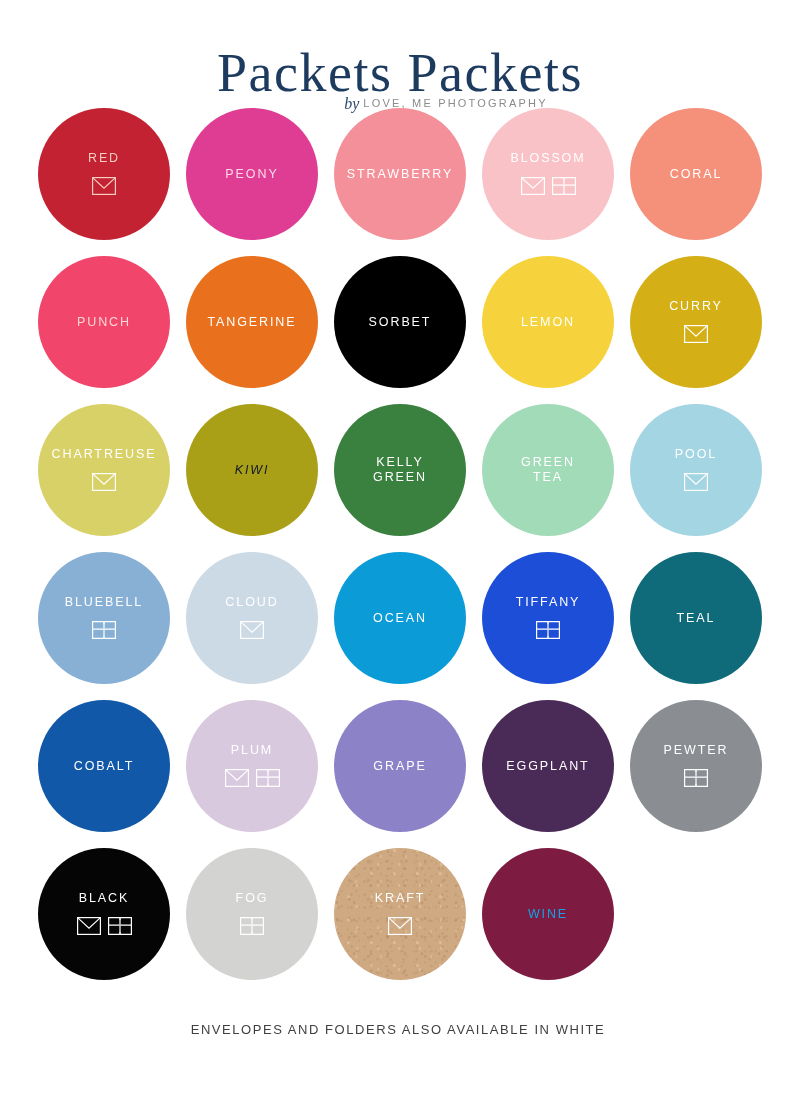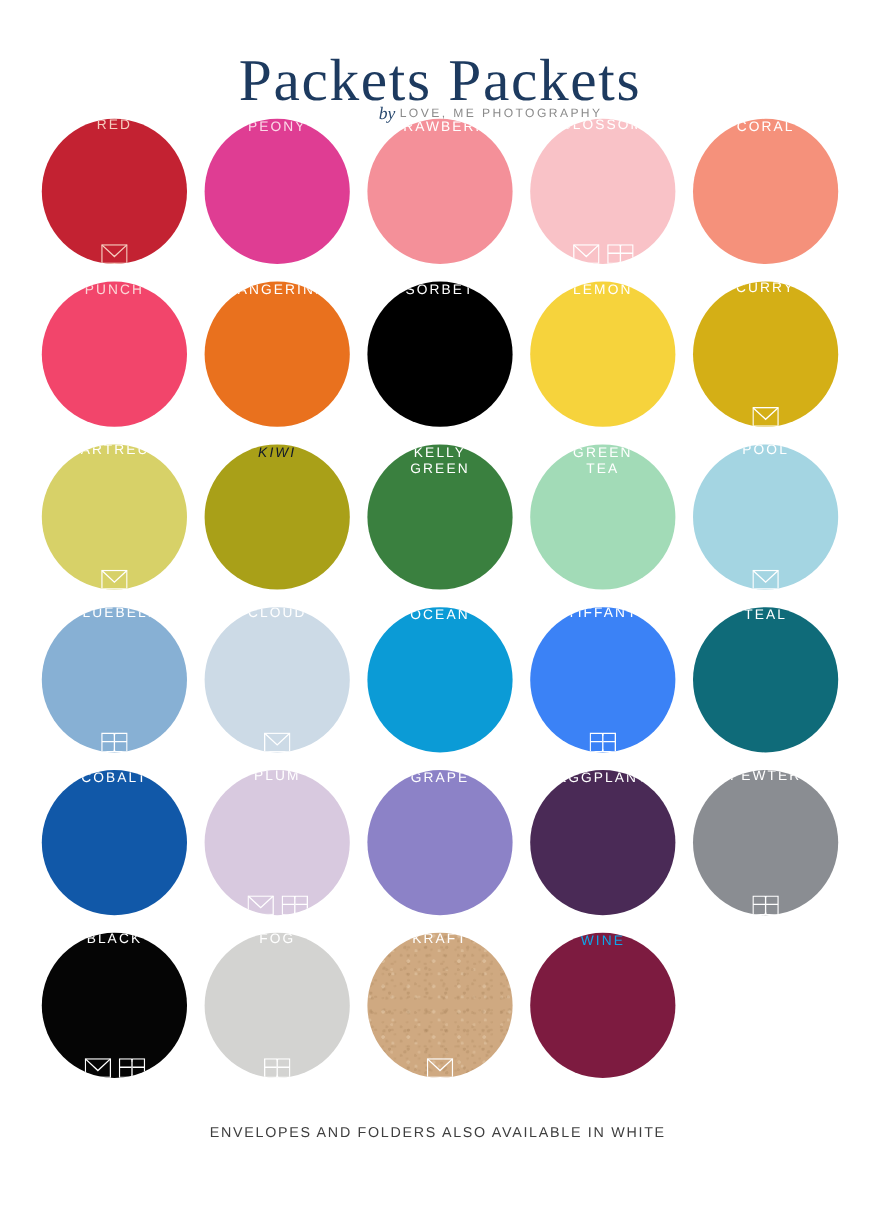--- a/index.html
+++ b/index.html
@@ -73,21 +73,21 @@
     justify-items: center;
   }
 
   .swatch {
     width: 132px;
     height: 132px;
     border-radius: 50%;
     display: flex;
     flex-direction: column;
     align-items: center;
-    justify-content: space-between;
+    justify-content: center;
     position: relative;
     overflow: hidden;
   }
 
   .swatch .grain {
     position: absolute;
     inset: 0;
     border-radius: 50%;
     opacity: .55;
     background-image:
@@ -271,21 +271,21 @@
             <svg width="24" height="18" viewBox="0 0 24 18" fill="none">
               <rect x="0.6" y="0.6" width="22.8" height="16.8" stroke="#ffffff" stroke-width="1.2"></rect>
               <path d="M0.6 0.6 L12 11.2 L23.4 0.6" stroke="#ffffff" stroke-width="1.2" fill="none"></path>
             </svg>
           </span>
         </div>
       </div>
       <div class="swatch" style="background: rgb(11, 155, 214);">
         <div class="swatch-label" style="color: rgb(255, 255, 255);">OCEAN</div>
       </div>
-      <div class="swatch has-icons" style="background: #3b82f6;">
+      <div class="swatch has-icons" style="background: #1d4ed8;">
         <div class="swatch-label" style="color: rgb(255, 255, 255);">TIFFANY</div>
         <div class="icons">
           <span>
             <svg width="24" height="18" viewBox="0 0 24 18" fill="none">
               <path d="M0.6 0.6 H11.4 L12 2.1 L12.6 0.6 H23.4 V17.4 H12.6 L12 15.9 L11.4 17.4 H0.6 Z" stroke="#ffffff" stroke-width="1.2" fill="none"></path>
               <path d="M12 2.1 V15.9" stroke="#ffffff" stroke-width="1.2"></path>
               <path d="M0.6 8.2 H11.6 M12.4 8.2 H23.4" stroke="#ffffff" stroke-width="1.2"></path>
             </svg>
           </span>
         </div>

